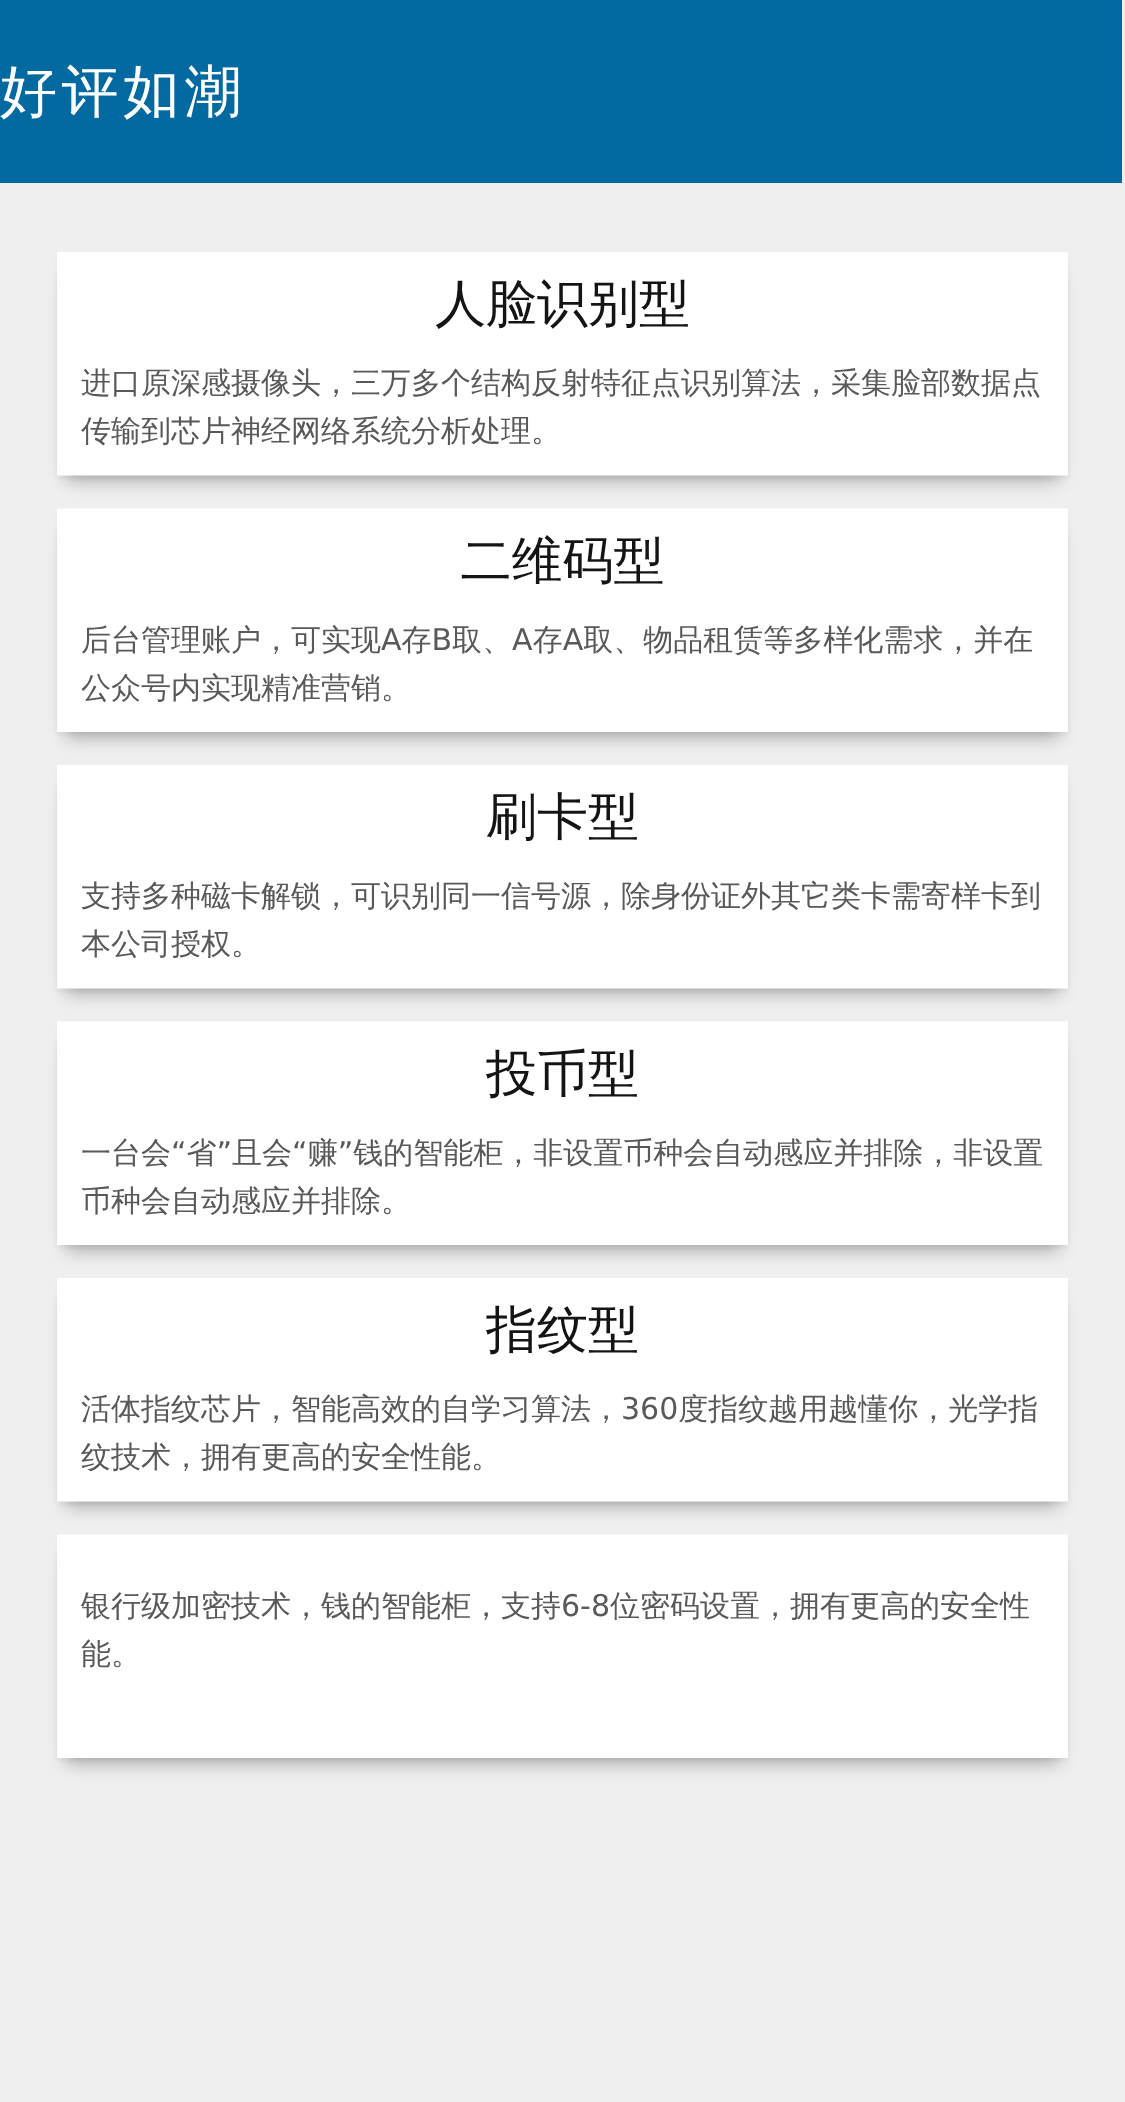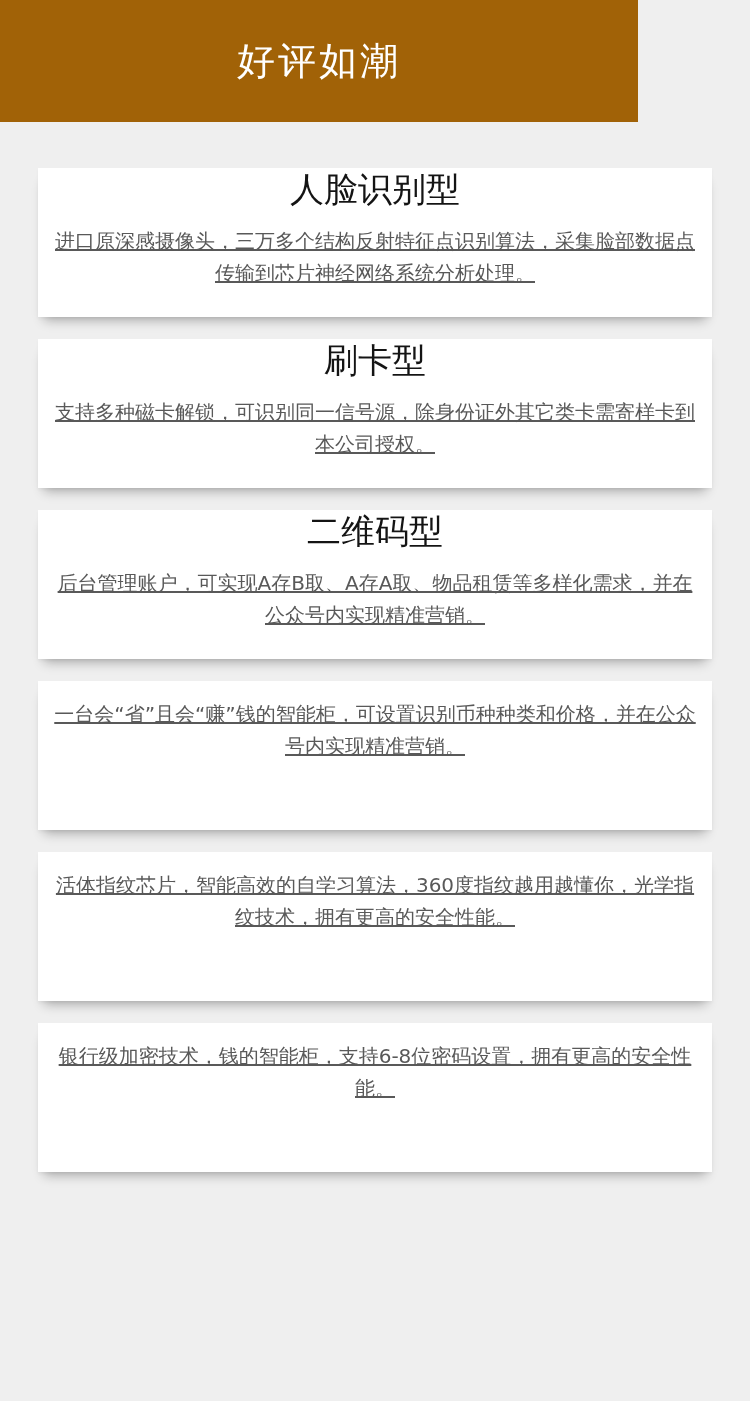--- a/index.html
+++ b/index.html
@@ -10,96 +10,96 @@
     margin: 0 auto;
   }
   .page {
     position: relative;
     width: 750px;
     height: 1401px;
     background: #efefef;
     overflow: hidden;
   }
   .page-header {
-    width: 638px;
+    width: 748px;
     height: 122px;
-    background: #a16207;
+    background: #0369a1;
     display: flex;
     align-items: center;
-    justify-content: center;
   }
   .page-header h1 {
     color: #ffffff;
     font-size: 38px;
     font-weight: 400;
     letter-spacing: 3px;
     font-family: "DejaVu Sans", "Liberation Sans", sans-serif;
   }
   .card-list {
     padding-top: 46px;
   }
   .feature-card {
     width: 674px;
     height: 149px;
     margin: 0 auto 22px auto;
     background: #ffffff;
     box-shadow: 0 9px 11px -6px rgba(0,0,0,0.30), 0 2px 3px rgba(0,0,0,0.04);
-    padding-top: 1px;
+    padding-top: 15px;
     overflow: hidden;
   }
   .card-title {
     font-family: "DejaVu Serif", "Liberation Serif", serif;
     font-weight: 400;
     font-size: 34px;
     line-height: 40px;
     color: #141414;
     text-align: center;
   }
   .card-body {
     margin-top: 16px;
     padding: 0 16px;
     font-size: 20px;
     line-height: 32px;
     color: #595959;
-    text-align: center;
-    text-decoration: underline;
+    text-align: left;
   }
 </style>
 </head>
 <body>
 
 <div class="page">
 
   <header class="page-header">
     <h1>好评如潮</h1>
   </header>
 
   <main class="card-list">
 
     <section class="feature-card">
       <h2 class="card-title">人脸识别型</h2>
       <p class="card-body">进口原深感摄像头，三万多个结构反射特征点识别算法，采集脸部数据点传输到芯片神经网络系统分析处理。</p>
     </section>
 
     <section class="feature-card">
+      <h2 class="card-title">二维码型</h2>
+      <p class="card-body">后台管理账户，可实现A存B取、A存A取、物品租赁等多样化需求，并在公众号内实现精准营销。</p>
+    </section>
+
+    <section class="feature-card">
       <h2 class="card-title">刷卡型</h2>
       <p class="card-body">支持多种磁卡解锁，可识别同一信号源，除身份证外其它类卡需寄样卡到本公司授权。</p>
     </section>
 
-    <section class="feature-card">
-      <h2 class="card-title">二维码型</h2>
-      <p class="card-body">后台管理账户，可实现A存B取、A存A取、物品租赁等多样化需求，并在公众号内实现精准营销。</p>
-    </section>
-
 
     <section class="feature-card">
-      <p class="card-body">一台会“省”且会“赚”钱的智能柜，可设置识别币种种类和价格，并在公众号内实现精准营销。</p>
+      <h2 class="card-title">投币型</h2>
+      <p class="card-body">一台会“省”且会“赚”钱的智能柜，非设置币种会自动感应并排除，非设置币种会自动感应并排除。</p>
     </section>
 
     <section class="feature-card">
+      <h2 class="card-title">指纹型</h2>
       <p class="card-body">活体指纹芯片，智能高效的自学习算法，360度指纹越用越懂你，光学指纹技术，拥有更高的安全性能。</p>
     </section>
 
     <section class="feature-card">
       <p class="card-body">银行级加密技术，钱的智能柜，支持6-8位密码设置，拥有更高的安全性能。</p>
     </section>
 
   </main>
 </div>
 

